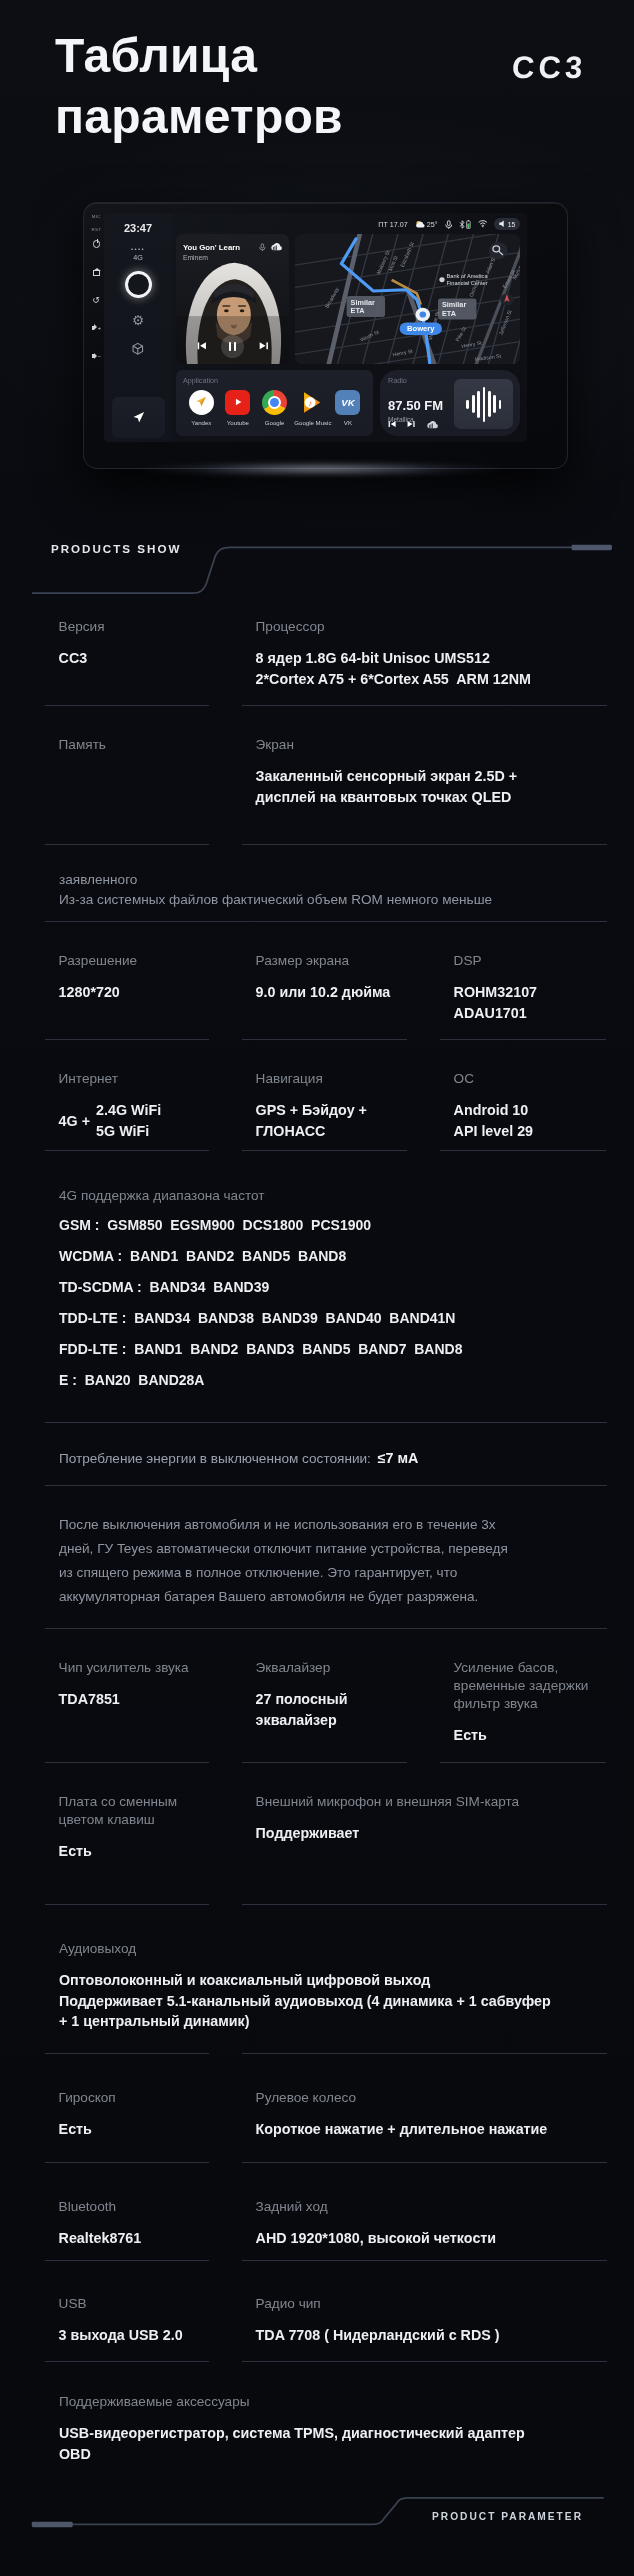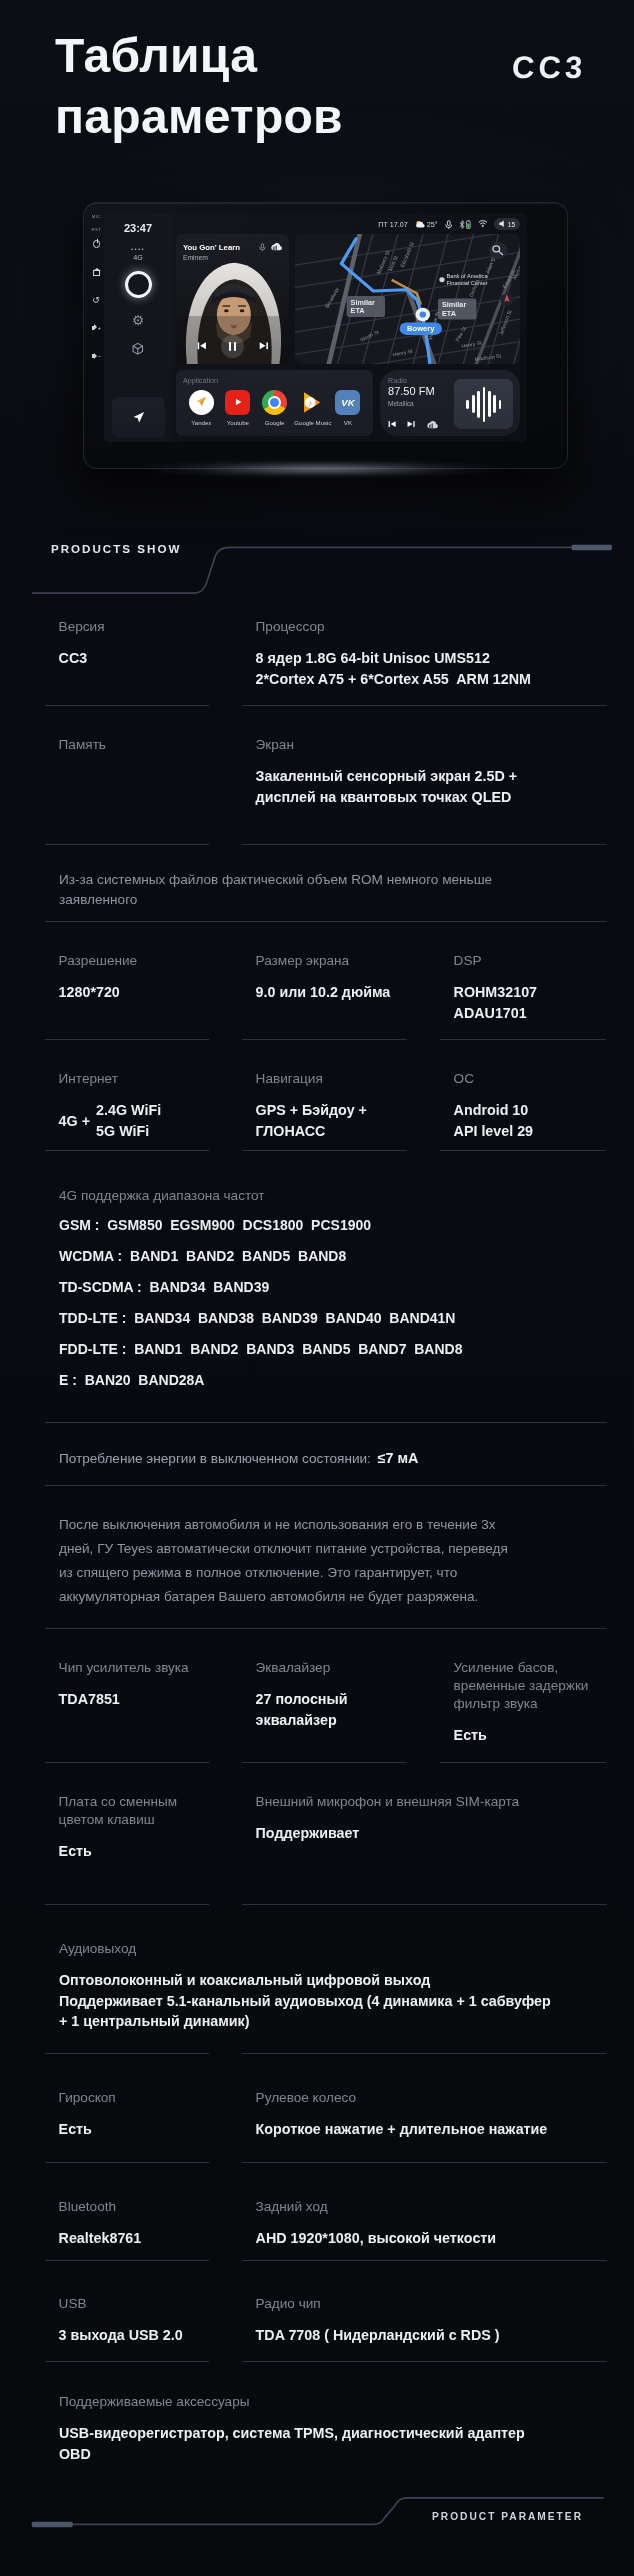--- a/index.html
+++ b/index.html
@@ -56,21 +56,21 @@
   .pausebtn i{display:block;width:2.4px;height:9px;background:#fff;border-radius:0.7px;}
   .map{flex:1;border-radius:6.8px;overflow:hidden;background:#16181e;}
   .bottomrow{display:flex;gap:6.8px;margin-top:5.5px;flex:1;}
   .appcard{width:197px;flex:none;border-radius:6.8px;background:linear-gradient(180deg,#1d2029,#191c24);padding:6.1px 6.8px 5.5px;}
   .cardlabel{font-size:7.2px;color:#6f747e;}
   .apps{display:flex;justify-content:space-between;margin-top:4.8px;padding:0 1.4px;}
   .app{width:34px;text-align:center;}
   .app .ic{width:25px;height:25px;margin:0 auto;border-radius:6.1px;position:relative;display:flex;align-items:center;justify-content:center;}
   .applabel{font-size:6.1px;color:#ccd0d7;margin-top:4.1px;white-space:nowrap;}
   .radiocard{flex:1;border-radius:18px;background:linear-gradient(180deg,#1d2029,#191c24);position:relative;padding:6.1px 8.2px;}
-  .freq{font-size:11px;font-weight:400;color:#f2f3f6;margin-top:0;}
+  .freq{font-size:13px;font-weight:700;color:#f2f3f6;margin-top:13px;}
   .station{font-size:6.5px;color:#9aa0aa;margin-top:2.7px;}
   .rctrls{position:absolute;left:8.2px;bottom:7.5px;display:flex;align-items:center;gap:11px;}
   .eqtile{position:absolute;right:6.8px;top:9.6px;bottom:6.8px;width:59px;border-radius:6.8px;background:linear-gradient(180deg,#343945,#2b2f3a);display:flex;align-items:center;justify-content:center;gap:2.7px;}
   .eqtile i{display:block;width:2.7px;background:#fff;border-radius:1.4px;}
   
   .show-label{position:absolute;left:51px;top:542px;font-size:11.6px;font-weight:700;letter-spacing:2px;color:#e3e7ee;}
   .decor{position:absolute;pointer-events:none;}
   .footer-label{position:absolute;right:52px;top:2511px;font-size:10.2px;font-weight:700;letter-spacing:2px;color:#ced4de;}
   
   #specs{position:absolute;left:0;top:588px;width:635px;}
@@ -434,22 +434,22 @@
             <div class="val">
               <div><div>Закаленный сенсорный экран 2.5D +</div><div>дисплей на квантовых точках QLED</div></div>
             </div>
           </div>
         </div>
         <div class="dv" style="left: 45px; width: 164px;"></div>
         <div class="dv" style="left: 242px; width: 365px;"></div>
       </div>
       <div class="row" style="min-height: 77px; padding-top: 24.6px;">
         <div class="blk note">
+          <div style="line-height: 20.5px;">заявленного</div>
           <div style="line-height: 20.5px;">Из-за системных файлов фактический объем ROM немного меньше</div>
-          <div style="line-height: 20.5px;">заявленного</div>
         </div>
         <div class="dv" style="left: 45px; width: 562px;"></div>
       </div>
       <div class="row" style="min-height: 118px; padding-top: 30px;">
         <div class="grid g3">
           <div class="cell">
             <div class="lbl">Разрешение</div>
             <div class="val">
               <div><div>1280*720</div></div>
             </div>

